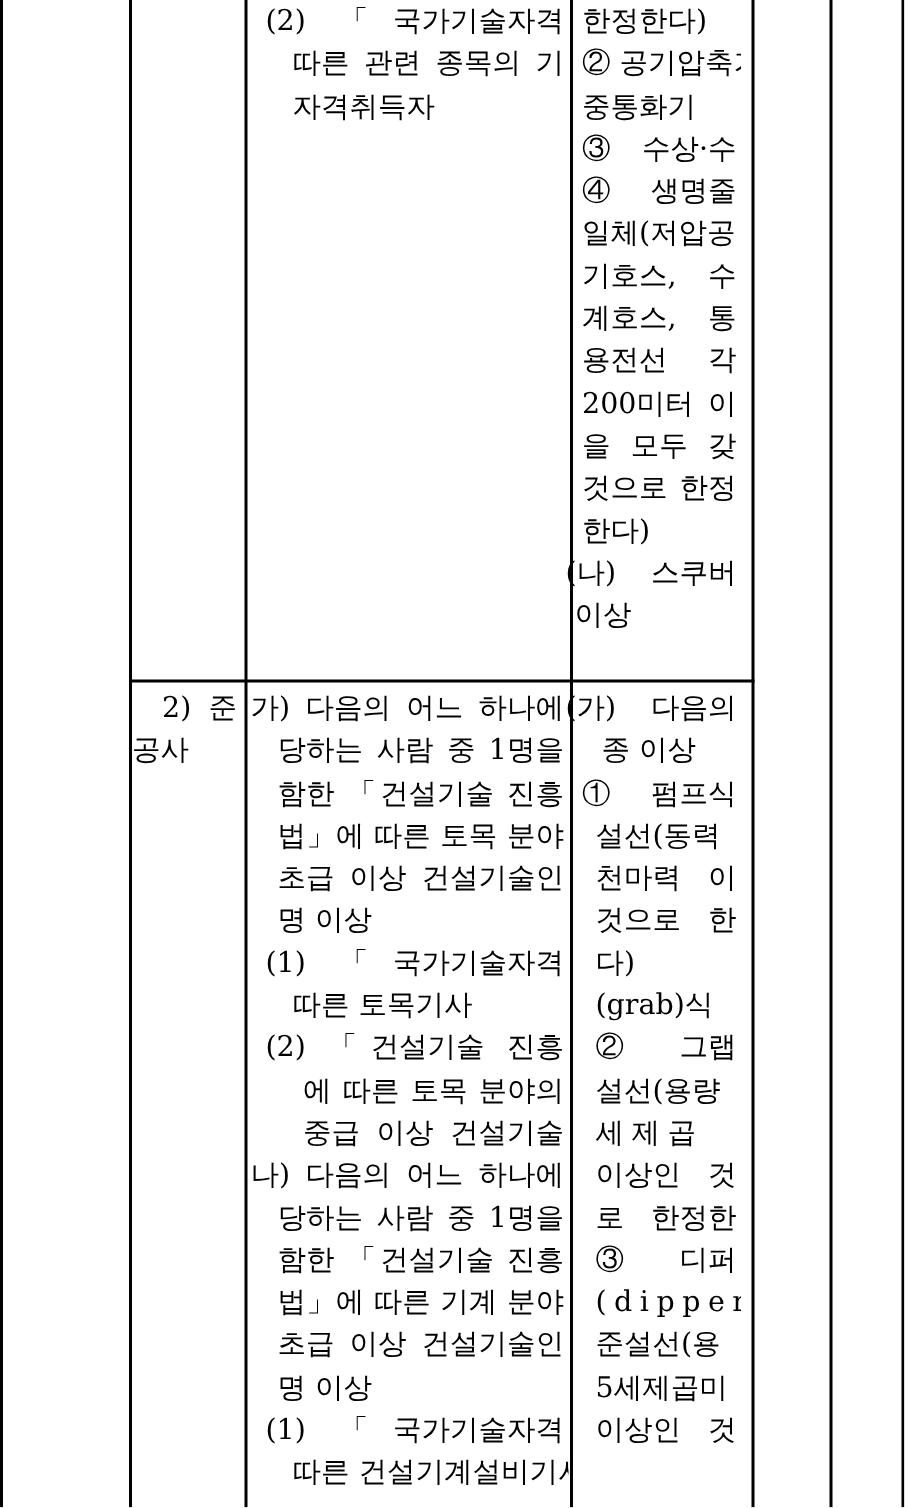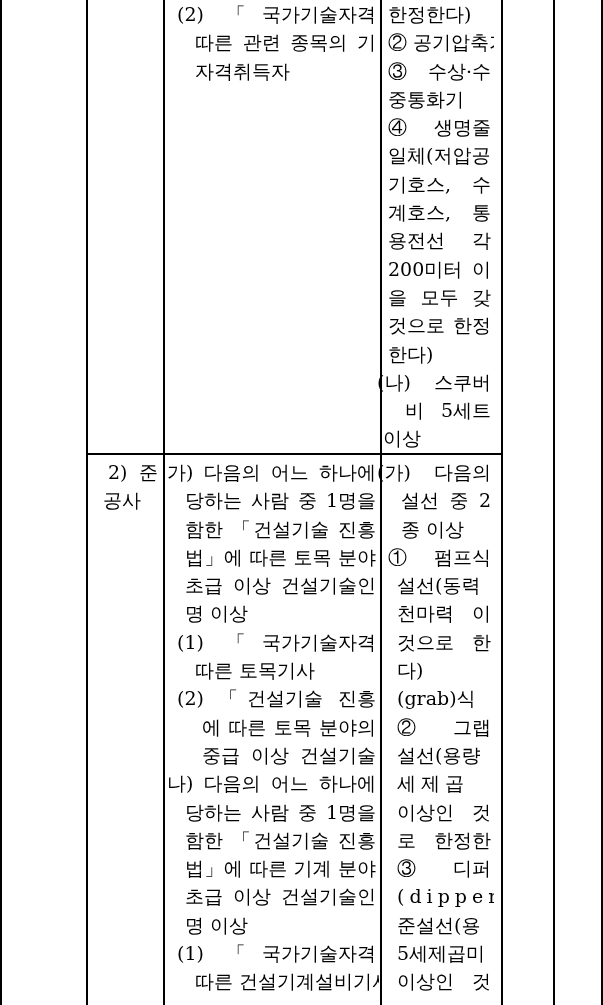--- a/index.html
+++ b/index.html
@@ -24,21 +24,21 @@
   .spread{letter-spacing:5px;text-align-last:left;}
 
   
   .r1{top:0;height:454px;padding-top:0;}
   .r2{top:456px;height:549px;padding-top:2px;}
   .work{left:88px;width:73px;}
   .pers{left:165px;width:214px;}
   .equip{left:377px;width:117px;}
 
   
-  .work .m1{padding-left:4px;margin-left:16px;}  .work .c1{padding-left:15px;}
+  .work .m1{padding-left:4px;margin-left:16px;}  .work .c1{}
   .pers .m1{padding-left:2px;}  .pers .c1{padding-left:20px;}
   .pers .m2{padding-left:12px;} .pers .c2{padding-left:30px;}
   .pers .c3{padding-left:37px;}
   .equip .m1{padding-left:0;}   .equip .c1{padding-left:24px;}
   .equip .m2{padding-left:11px;}.equip .c2{padding-left:20px;}
   .equip .c3{padding-left:28px;}.equip .c4{padding-left:6px;}
 </style>
 </head>
 <body>
 
@@ -55,33 +55,32 @@
 
   <div class="cell r1" style="left:2px;width:82px;"></div>
   <div class="cell pers r1">
       <div class="line m2 fill">(2) 「국가기술자격법」에</div>
       <div class="line c2 fill">따른 관련 종목의 기술</div>
       <div class="line c2">자격취득자</div>
     </div>
   <div class="cell equip r1">
       <div class="line m2">한정한다)</div>
       <div class="line m2">② 공기압축기</div>
+      <div class="line m2">중통화기</div>
       <div class="line m2 fill">③ 수상·수</div>
-      <div class="line m2">중통화기</div>
       <div class="line m2 fill">④ 생명줄</div>
       <div class="line m2">일체(저압공</div>
       <div class="line m2 fill">기호스, 수심</div>
       <div class="line m2 fill">계호스, 통화</div>
       <div class="line m2 fill">용전선 각</div>
       <div class="line m2 fill">200미터 이상</div>
       <div class="line m2 fill">을 모두 갖춘</div>
       <div class="line m2 fill">것으로 한정</div>
       <div class="line m2">한다)</div>
       <div class="line m1 fill">(나) 스쿠버 장</div>
-      <div class="line c3 fill">비 5세트</div>
       <div class="line c4">이상</div>
     </div>
 
   <div class="cell r2" style="left:2px;width:82px;"></div>
   <div class="cell work r2">
       <div class="line m1 fill">2) 준설</div>
       <div class="line c1">공사</div>
     </div>
   <div class="cell pers r2">
       <div class="line m1 fill">가) 다음의 어느 하나에 해</div>
@@ -99,21 +98,20 @@
       <div class="line c1 fill">당하는 사람 중 1명을 포</div>
       <div class="line c1 fill">함한 「건설기술 진흥</div>
       <div class="line c1 fill">법」에 따른 기계 분야의</div>
       <div class="line c1 fill">초급 이상 건설기술인 2</div>
       <div class="line c1">명 이상</div>
       <div class="line m2 fill">(1) 「국가기술자격법」에</div>
       <div class="line c2">따른 건설기계설비기사</div>
     </div>
   <div class="cell equip r2">
       <div class="line m1 fill">(가) 다음의 준</div>
-      <div class="line c1 fill">설선 중 2</div>
       <div class="line c1">종 이상</div>
       <div class="line m2 fill">① 펌프식 준</div>
       <div class="line c2 fill">설선(동력 2</div>
       <div class="line c2 fill">천마력 이상인</div>
       <div class="line c2 fill">것으로 한정한</div>
       <div class="line c2">다)</div>
       <div class="line c2 fill">(grab)식 준</div>
       <div class="line c2 fill">② 그랩</div>
       <div class="line c2 fill">설선(용량 6</div>
       <div class="line c2 fill spread">세제곱미터</div>

